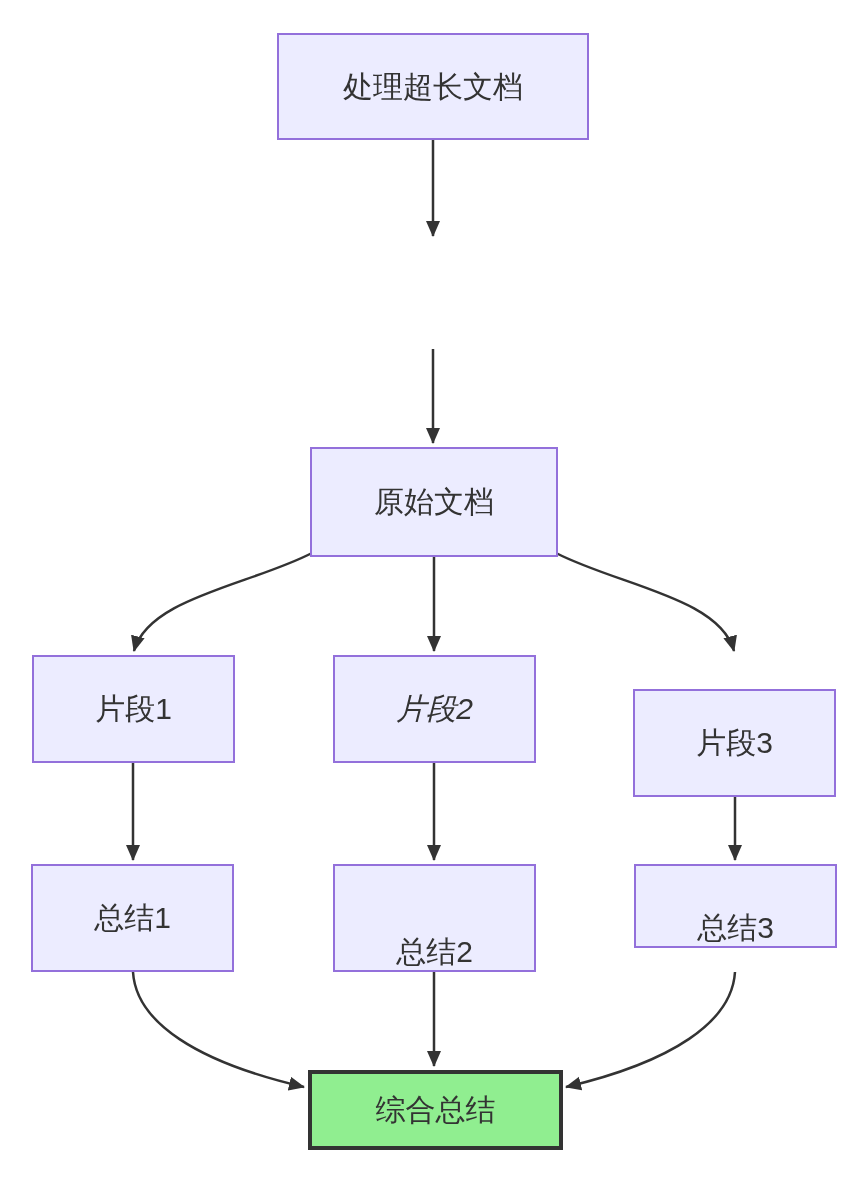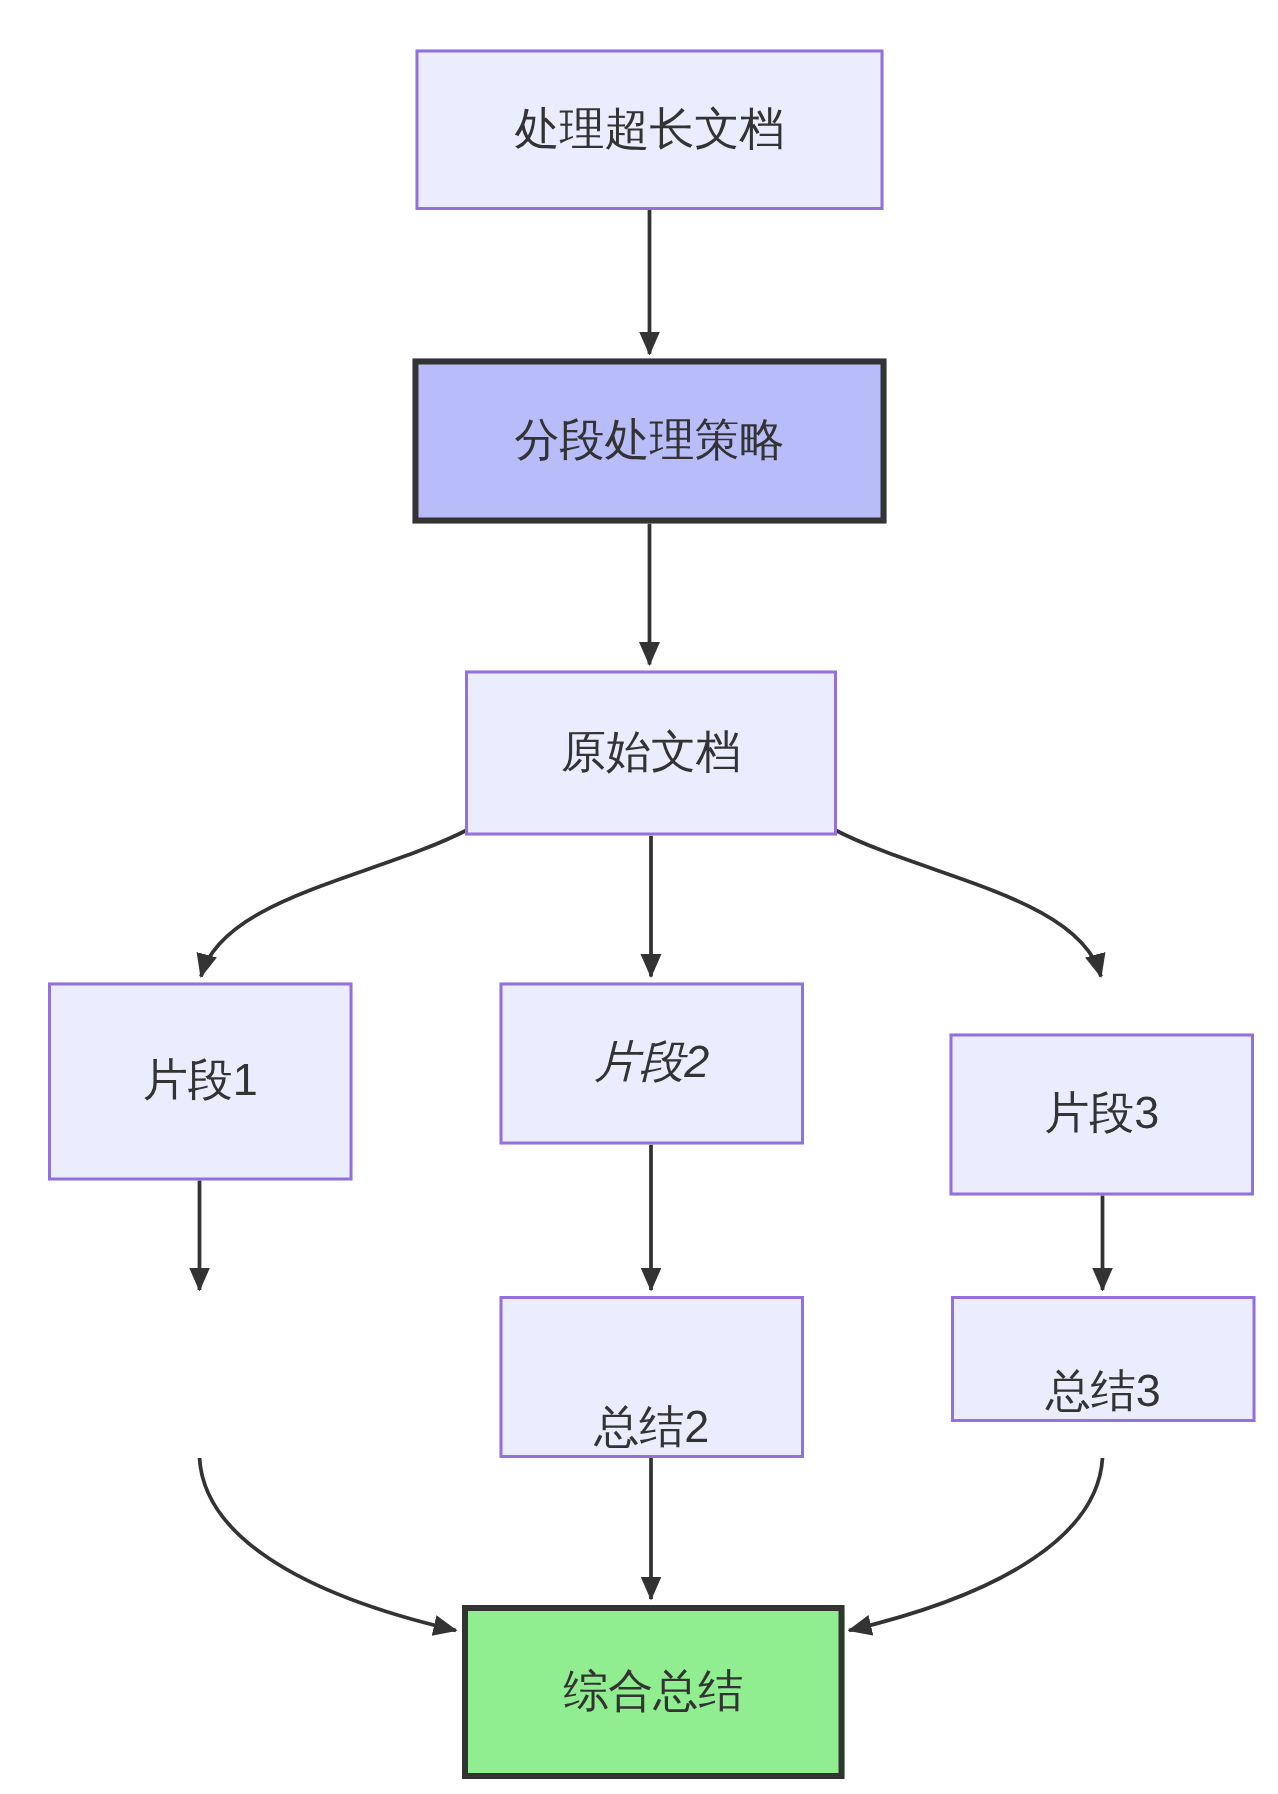--- a/index.html
+++ b/index.html
@@ -75,46 +75,46 @@
 
     <path class="edge-path" d="M133,972 C136,1022 196,1062 304,1087" marker-end="url(#arrow)"></path>
     <path class="edge-path" d="M434,972 L434,1066" marker-end="url(#arrow)"></path>
     <path class="edge-path" d="M735,972 C732,1022 672,1062 566,1087" marker-end="url(#arrow)"></path>
   </svg>
 
   <div class="node default" style="left:277px;top:33px;width:312px;height:107px;text-align:right;">
     <span class="label">处理超长文档</span>
   </div>
 
-  <div class="node strategy" style="left:275px;top:239px;width:316px;height:110px;">
-    <span class="label">分段处理策略</span>
-  </div>
 
   <div class="node default" style="left:310px;top:447px;width:248px;height:110px;">
     <span class="label">原始文档</span>
   </div>
 
-  <div class="node default" style="left:32px;top:655px;width:203px;height:132px;">
+  <div class="node default" style="left:32px;top:655px;width:203px;height:108px;">
     <span class="label">片段1</span>
   </div>
 
   <div class="node default" style="left:333px;top:655px;width:203px;height:108px;font-style:italic;">
     <span class="label">片段2</span>
   </div>
 
   <div class="node default" style="left:633px;top:655px;width:203px;height:108px;margin-top:34px;">
     <span class="label">片段3</span>
   </div>
 
+  <div class="node default" style="left:31px;top:864px;width:203px;height:108px;">
+    <span class="label">总结1</span>
+  </div>
 
   <div class="node default" style="left:333px;top:864px;width:203px;height:108px;align-items:flex-end;">
     <span class="label">总结2</span>
   </div>
 
   <div class="node default" style="left:634px;top:864px;width:203px;height:84px;align-items:flex-end;">
     <span class="label">总结3</span>
   </div>
 
-  <div class="node final" style="left:308px;top:1070px;width:255px;height:116px;">
+  <div class="node final" style="left:308px;top:1070px;width:255px;height:80px;">
     <span class="label">综合总结</span>
   </div>
 
 </div>
 
 </body></html>

